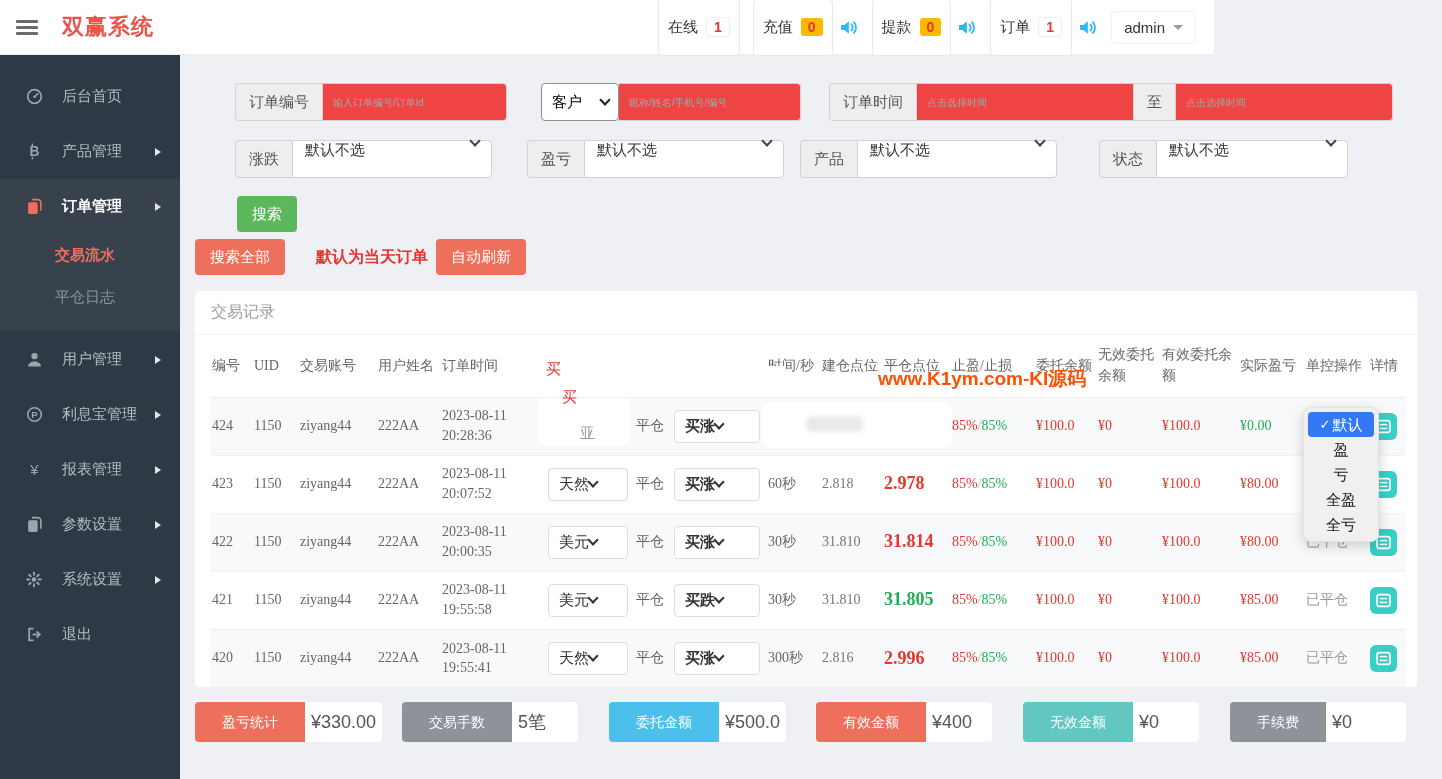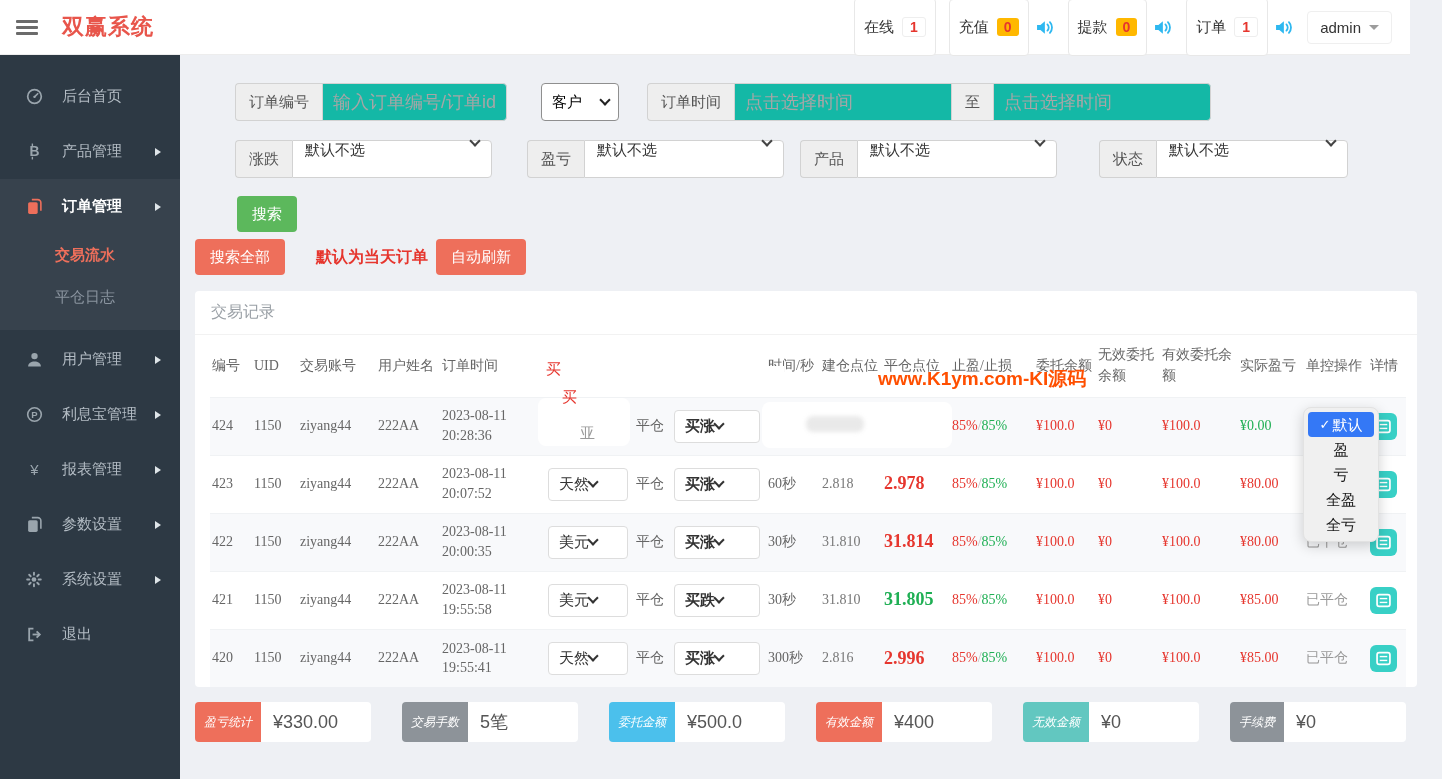--- a/index.html
+++ b/index.html
@@ -2,21 +2,21 @@
 <html><head>
 <meta charset="utf-8">
 <style>
   * { margin:0; padding:0; box-sizing:border-box; }
   html,body { width:1442px; height:779px; }
   body {
     position:relative; overflow:hidden; background:#eef0f4;
     font-family:"Liberation Sans","DejaVu Sans",sans-serif; color:#333;
   }
   
-  .topbar{position:absolute;top:0;left:0;width:1410px;height:55px;background:#fff;
+  .topbar{position:absolute;top:0;left:0;width:1214px;height:55px;background:#fff;
     border-bottom:1px solid #ededed;display:flex;align-items:center;z-index:15;}
   .hamburger{width:22px;height:15px;margin-left:16px;display:flex;flex-direction:column;justify-content:space-between;cursor:pointer;}
   .hamburger i{display:block;height:3px;background:#6b6b6b;border-radius:1px;}
   .brand{font-size:22px;font-weight:bold;color:#e8554b;margin-left:24px;letter-spacing:1px;}
   .top-right{margin-left:auto;display:flex;align-items:center;gap:13px;margin-right:18px;}
   .stat-group{display:flex;align-items:center;}
   .stat-box{display:flex;align-items:center;gap:8px;border:1px solid #e8e8e8;border-radius:4px;padding:18px 9px;background:#fff;}
   .stat-label{font-size:15px;color:#333;}
   .stat-count{font-size:14px;font-weight:bold;color:#e6362e;border-radius:3px;padding:1px 7px;}
   .stat-count.plain{background:#fff;border:1px solid #eee;}
@@ -38,21 +38,21 @@
   .side-sub.active{color:#ee6f5b;font-weight:bold;}
   .side-block{padding-bottom:12px;margin-bottom:2px;}
   
   .content{position:absolute;left:180px;top:55px;width:1262px;padding:28px 25px 0 15px;}
   .frow{display:flex;align-items:flex-start;height:38px;margin-bottom:19px;}
   .frow.r2{margin-bottom:18px;}
   .igroup{display:flex;height:38px;}
   .addon{background:#eee;border:1px solid #d2d2d2;border-right:none;border-radius:4px 0 0 4px;
     padding:0 13px;line-height:36px;font-size:15px;color:#555;white-space:nowrap;}
   .addon.mid{border-right:none;border-left:none;border-radius:0;border-top:1px solid #d2d2d2;border-bottom:1px solid #d2d2d2;background:#eee;}
-  .tinput{border:1px solid #d2d2d2;border-radius:0 4px 4px 0;padding:0 10px;font-size:18px;color:#333;outline:none;background:#14b8a6;}
+  .tinput{border:1px solid #d2d2d2;border-radius:0 4px 4px 0;padding:0 10px;font-size:10px;color:#333;outline:none;background:#ef4444;}
   .tinput::placeholder{color:#a6a6a6;}
   .nsel{display:flex;align-items:center;justify-content:space-between;background:#fff;border:1px solid #8f8f8f;
     border-radius:4px;padding:0 9px 0 10px;font-size:15px;color:#000;width:78px;cursor:pointer;}
   .fsel{display:flex;align-items:flex-start;justify-content:space-between;background:#fff;border:1px solid #d2d2d2;
     border-radius:0 4px 4px 0;padding:0 12px;font-size:15px;color:#333;cursor:pointer;}
   .caret-dn{width:8px;height:8px;border-right:2px solid currentColor;border-bottom:2px solid currentColor;
     display:inline-block;transform:rotate(45deg);margin-top:-4px;}
   .btn{border:none;border-radius:4px;color:#fff;font-size:15px;height:36px;padding:0 15px;cursor:pointer;
     font-family:inherit;}
   .btn-green{background:#5cb85c;}
@@ -73,24 +73,24 @@
   .f-open{color:#777;}
   .tsel{display:inline-flex;align-items:center;justify-content:flex-start;width:80px;height:33px;
     background:#fff;border:1px solid #ddd;border-radius:4px;padding:0 9px 0 10px;font-size:15px;color:#333;cursor:pointer;}
   .tsel .tsel-t{white-space:nowrap;overflow:hidden;}
   .dirsel{width:86px;font-weight:bold;}
   .detail-btn{width:27px;height:27px;background:#38d0c6;border:none;border-radius:6px;display:inline-flex;
     align-items:center;justify-content:center;cursor:pointer;}
   
   .summary{display:flex;gap:31px;margin-top:15px;}
   .sum-group{display:flex;height:40px;width:176px;}
-  .sum-label{color:#fff;font-size:12px;line-height:40px;padding:0 9px;border-radius:4px 0 0 4px;white-space:nowrap;font-style:italic;}
+  .sum-label{color:#fff;font-size:14px;line-height:40px;padding:0 27px;border-radius:4px 0 0 4px;white-space:nowrap;}
   .sum-label.red{background:#ee6f5b;color:#fff;} .sum-label.gray{background:#8d9399;color:#fff;}
   .sum-label.blue{background:#4bc0ec;color:#fff;} .sum-label.teal{background:#62c7c0;color:#fff;}
-  .sum-value{background:#fff;color:#555;font-size:18px;line-height:40px;padding:0 12px;border-radius:0 4px 4px 0;flex:1;}
+  .sum-value{background:#fff;color:#555;font-size:18px;line-height:40px;padding:0 6px;border-radius:0 4px 4px 0;flex:1;}
   
   .patch{position:absolute;background:#fff;z-index:6;}
   .smudge{position:absolute;background:#c9c9c9;opacity:.4;border-radius:7px;filter:blur(2px);z-index:6;}
   .frag{position:absolute;z-index:7;font-size:15px;}
   .frag.red{color:#e6362e;} .frag.gray{color:#9a9a9a;}
   .watermark{position:absolute;left:878px;top:366px;z-index:7;font-size:19px;font-weight:bold;color:#ff4f00;white-space:nowrap;}
   .control-dd{position:absolute;left:1303px;top:407px;width:76px;background:#f0f0f0;border:1px solid #e2e2e2;
     border-radius:8px;box-shadow:0 4px 14px rgba(0,0,0,.18);z-index:30;padding:4px;}
   .control-dd ul{list-style:none;}
   .dd-opt{line-height:24px;height:25px;font-size:15px;color:#1a1a1a;text-align:center;border-radius:4px;cursor:pointer;display:flex;align-items:center;justify-content:center;gap:2px;}
@@ -300,20 +300,21 @@
   <div class="frow">
     <div class="igroup" style="margin-left:40px;">
       <span class="addon">订单编号</span>
       <input class="tinput" style="width: 185px;" placeholder="输入订单编号/订单id">
     </div>
     <div class="igroup" style="margin-left:34px;">
       <div class="nsel">
         <span>客户</span>
         <span class="caret-dn" style="color:#222;"></span>
       </div>
+      <input class="tinput" style="width: 182px; border-left: none;" placeholder="昵称/姓名/手机号/编号">
     </div>
     <div class="igroup" style="margin-left:28px;">
       <span class="addon">订单时间</span>
       <input class="tinput" style="width: 218px; border-radius: 0px;" placeholder="点击选择时间">
       <span class="addon mid">至</span>
       <input class="tinput" style="width: 218px;" placeholder="点击选择时间">
     </div>
   </div>
 
   <div class="frow r2">

